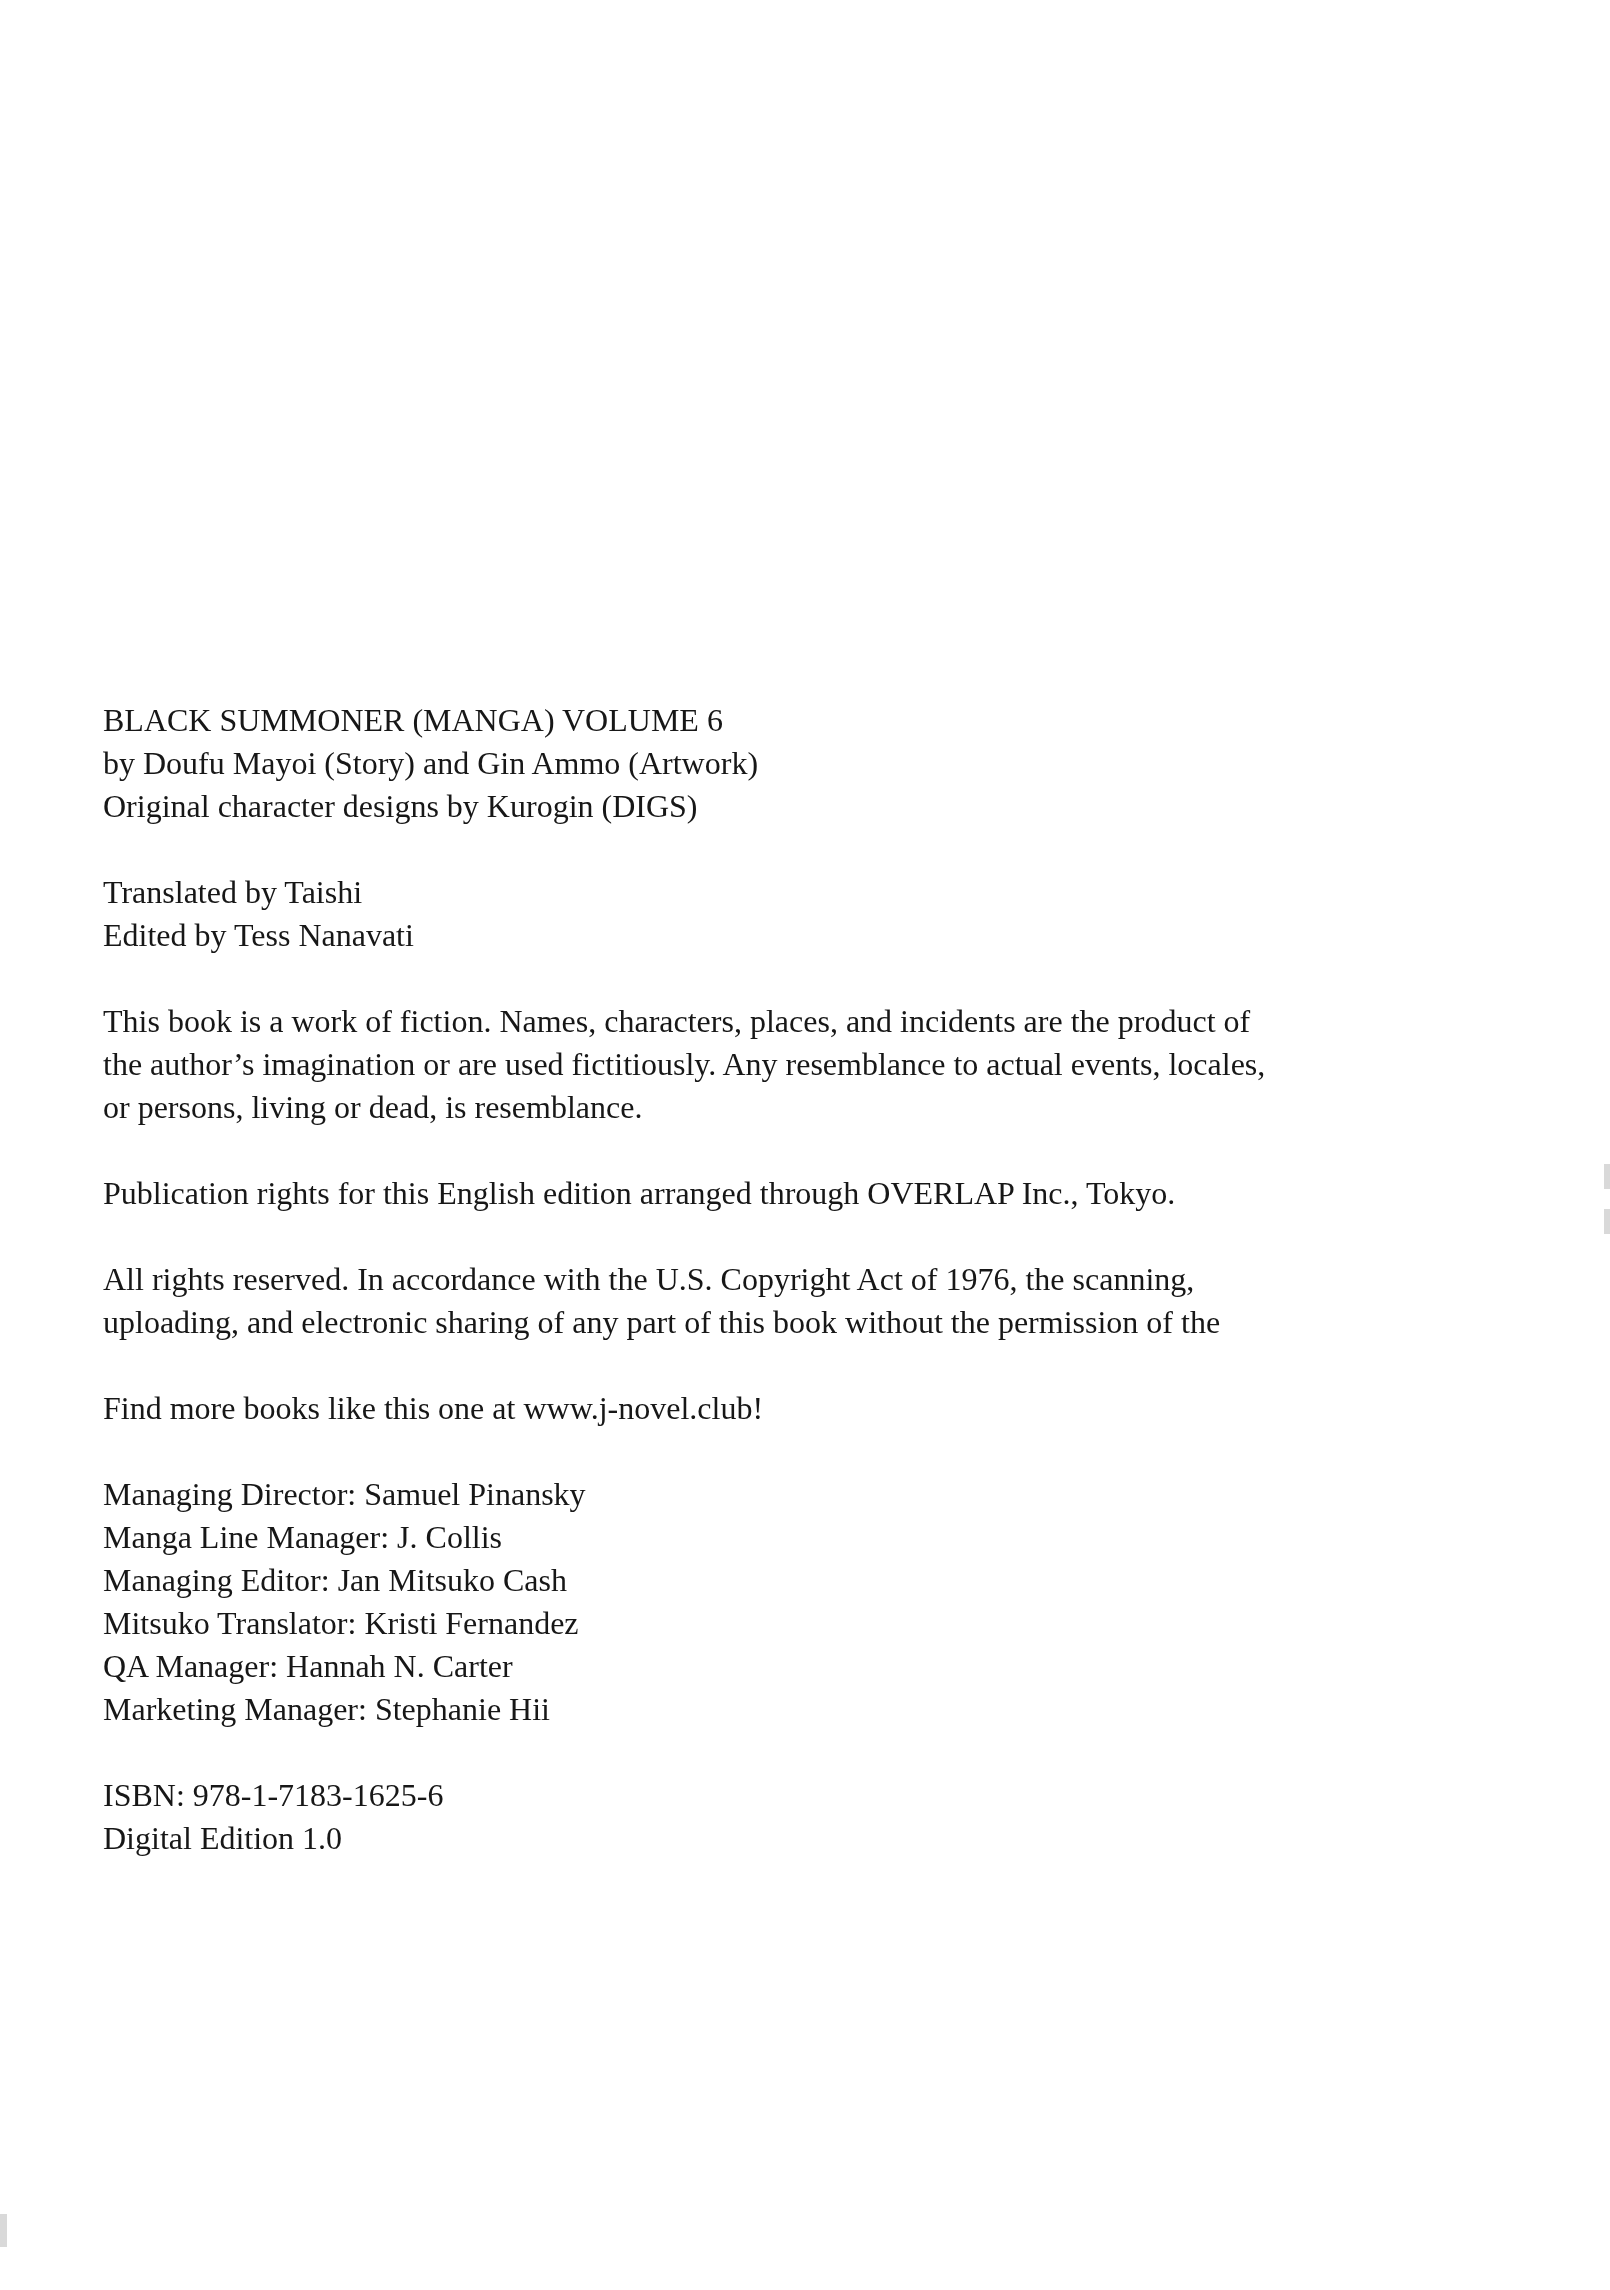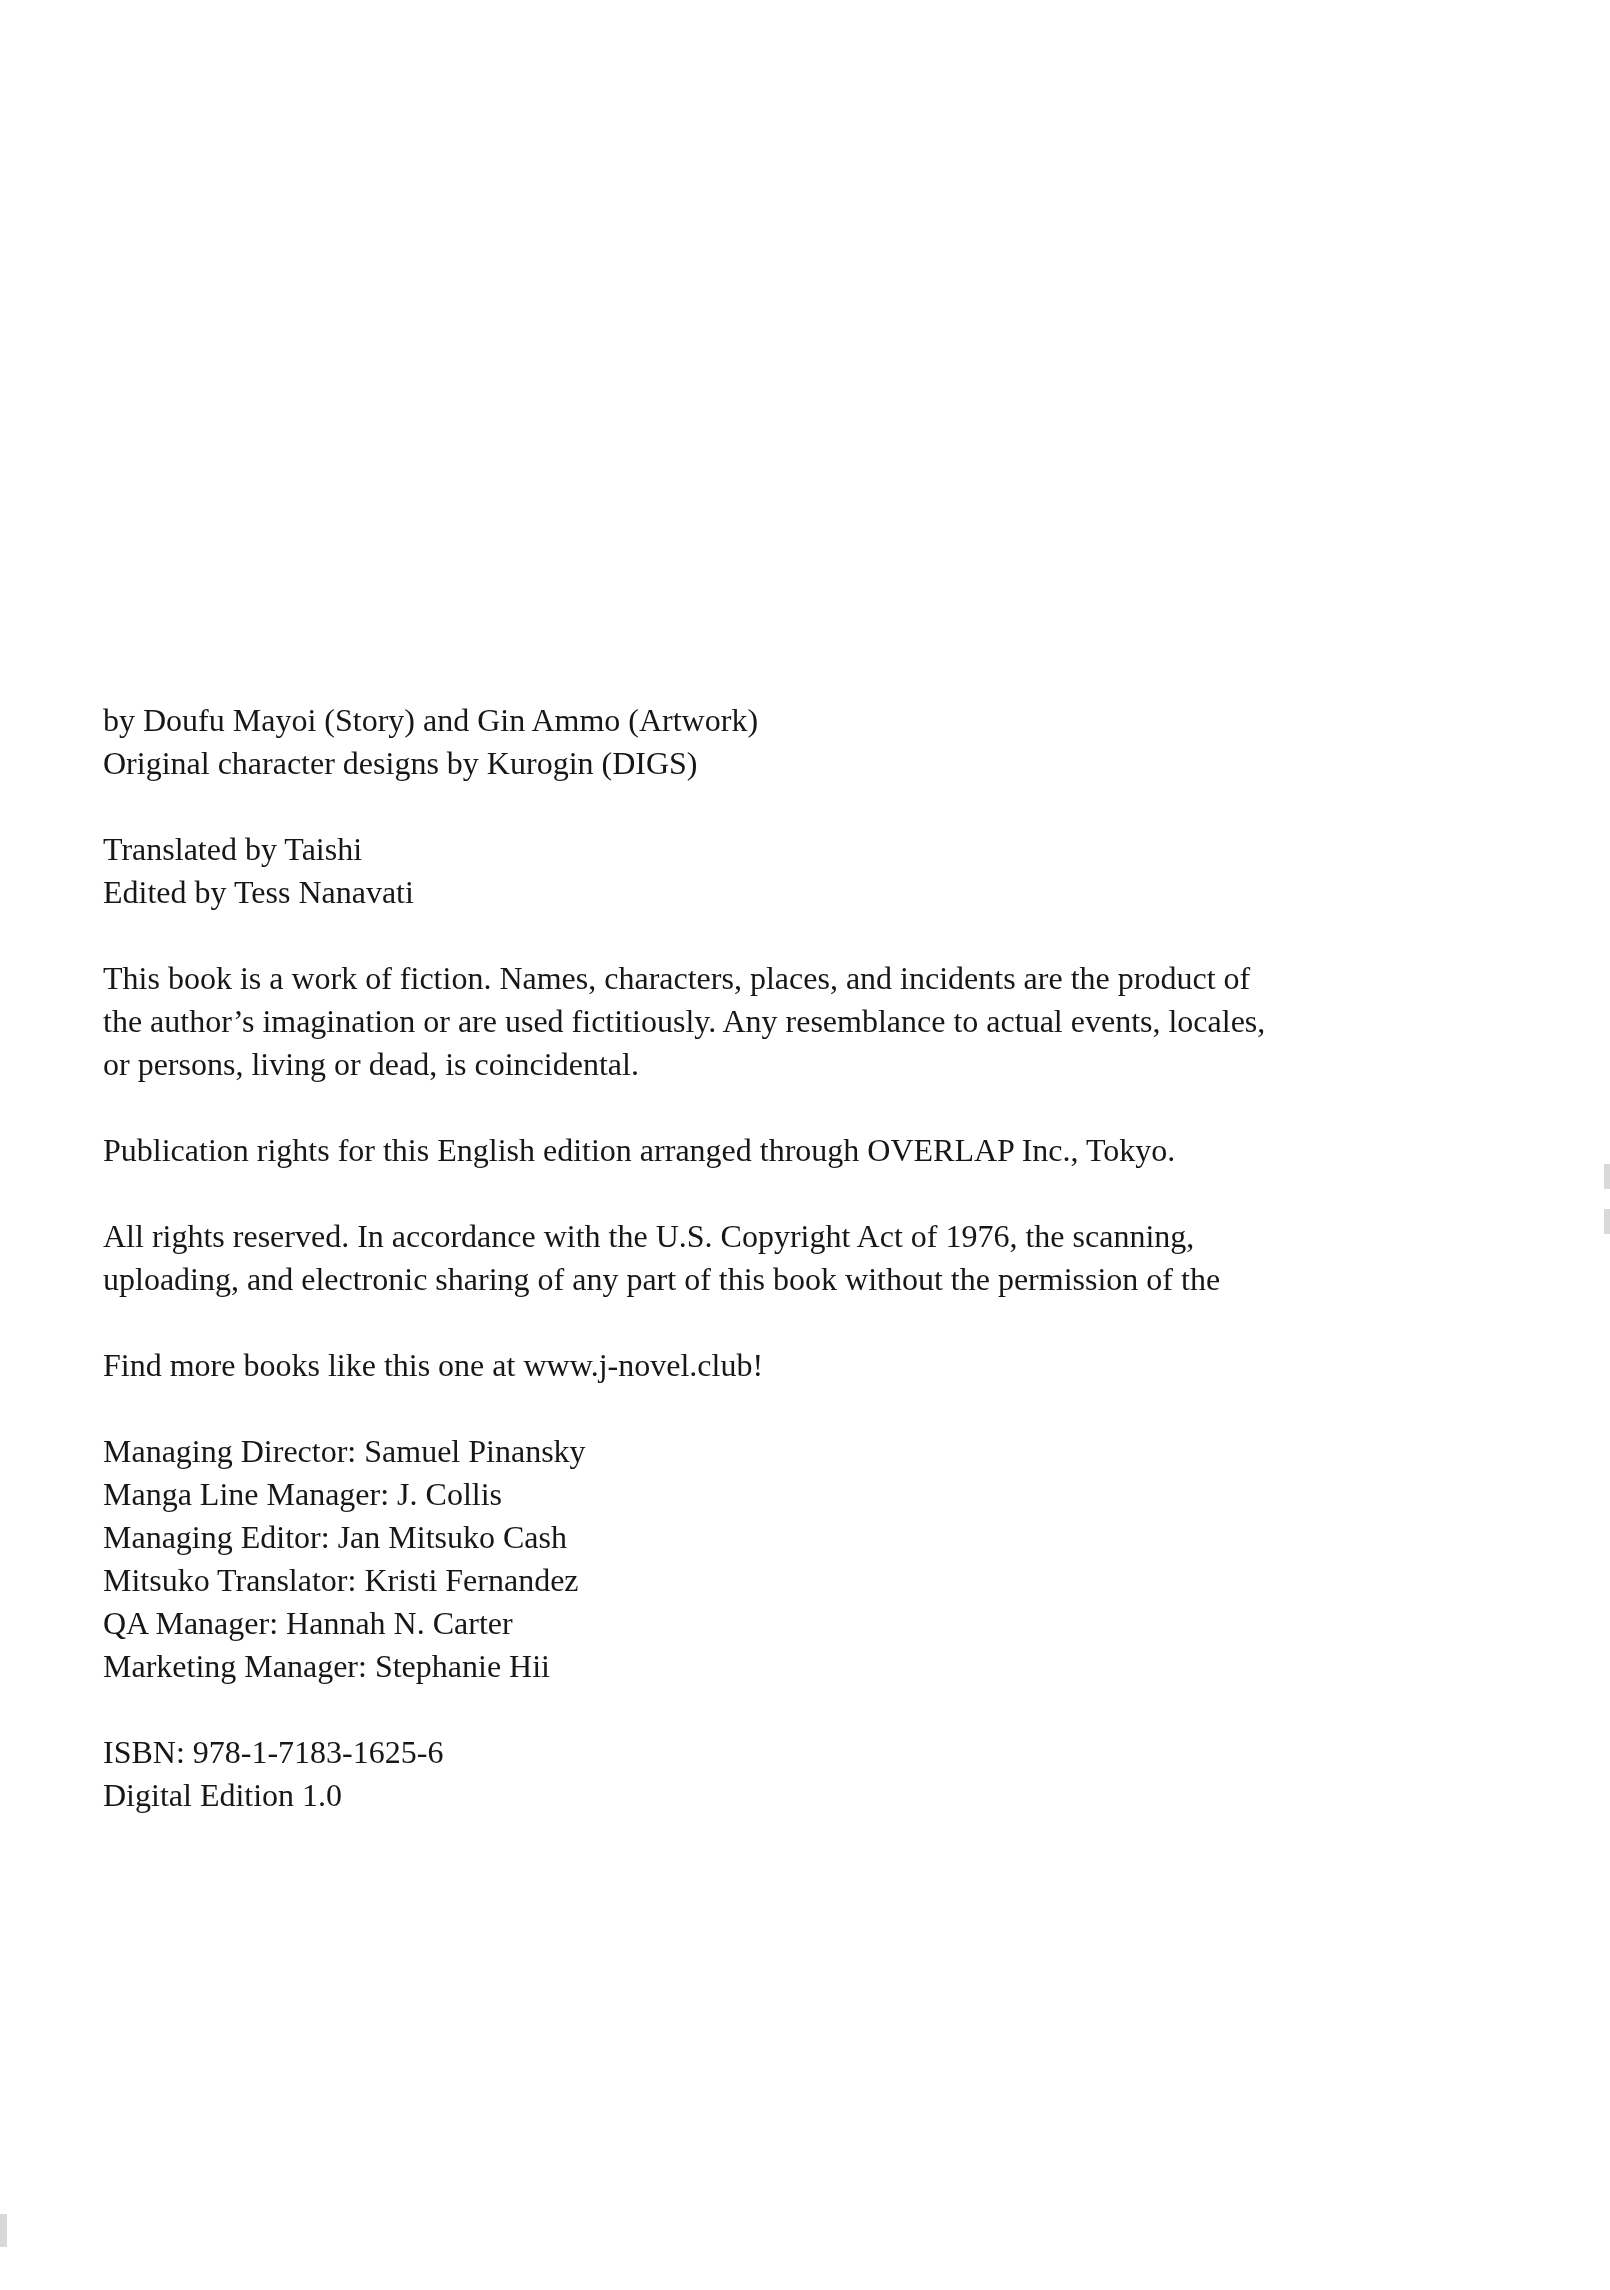--- a/index.html
+++ b/index.html
@@ -29,33 +29,34 @@
   }
   .edge-artifact.right { right: 0; width: 6.8px; }
   .edge-artifact.left  { left: 0;  width: 6.8px; }
 </style>
 </head>
 <body>
 
 <div class="colophon">
 
   <div class="para">
+    <div class="line">BLACK SUMMONER (MANGA) VOLUME 6</div>
     <div class="line">by Doufu Mayoi (Story) and Gin Ammo (Artwork)</div>
     <div class="line">Original character designs by Kurogin (DIGS)</div>
   </div>
 
   <div class="para">
     <div class="line">Translated by Taishi</div>
     <div class="line">Edited by Tess Nanavati</div>
   </div>
 
   <div class="para">
     <div class="line">This book is a work of fiction. Names, characters, places, and incidents are the product of</div>
     <div class="line">the author’s imagination or are used fictitiously. Any resemblance to actual events, locales,</div>
-    <div class="line">or persons, living or dead, is coincidental.</div>
+    <div class="line">or persons, living or dead, is resemblance.</div>
   </div>
 
 
   <div class="para">
     <div class="line">Publication rights for this English edition arranged through OVERLAP Inc., Tokyo.</div>
   </div>
 
   <div class="para">
     <div class="line">All rights reserved. In accordance with the U.S. Copyright Act of 1976, the scanning,</div>
     <div class="line">uploading, and electronic sharing of any part of this book without the permission of the</div>

